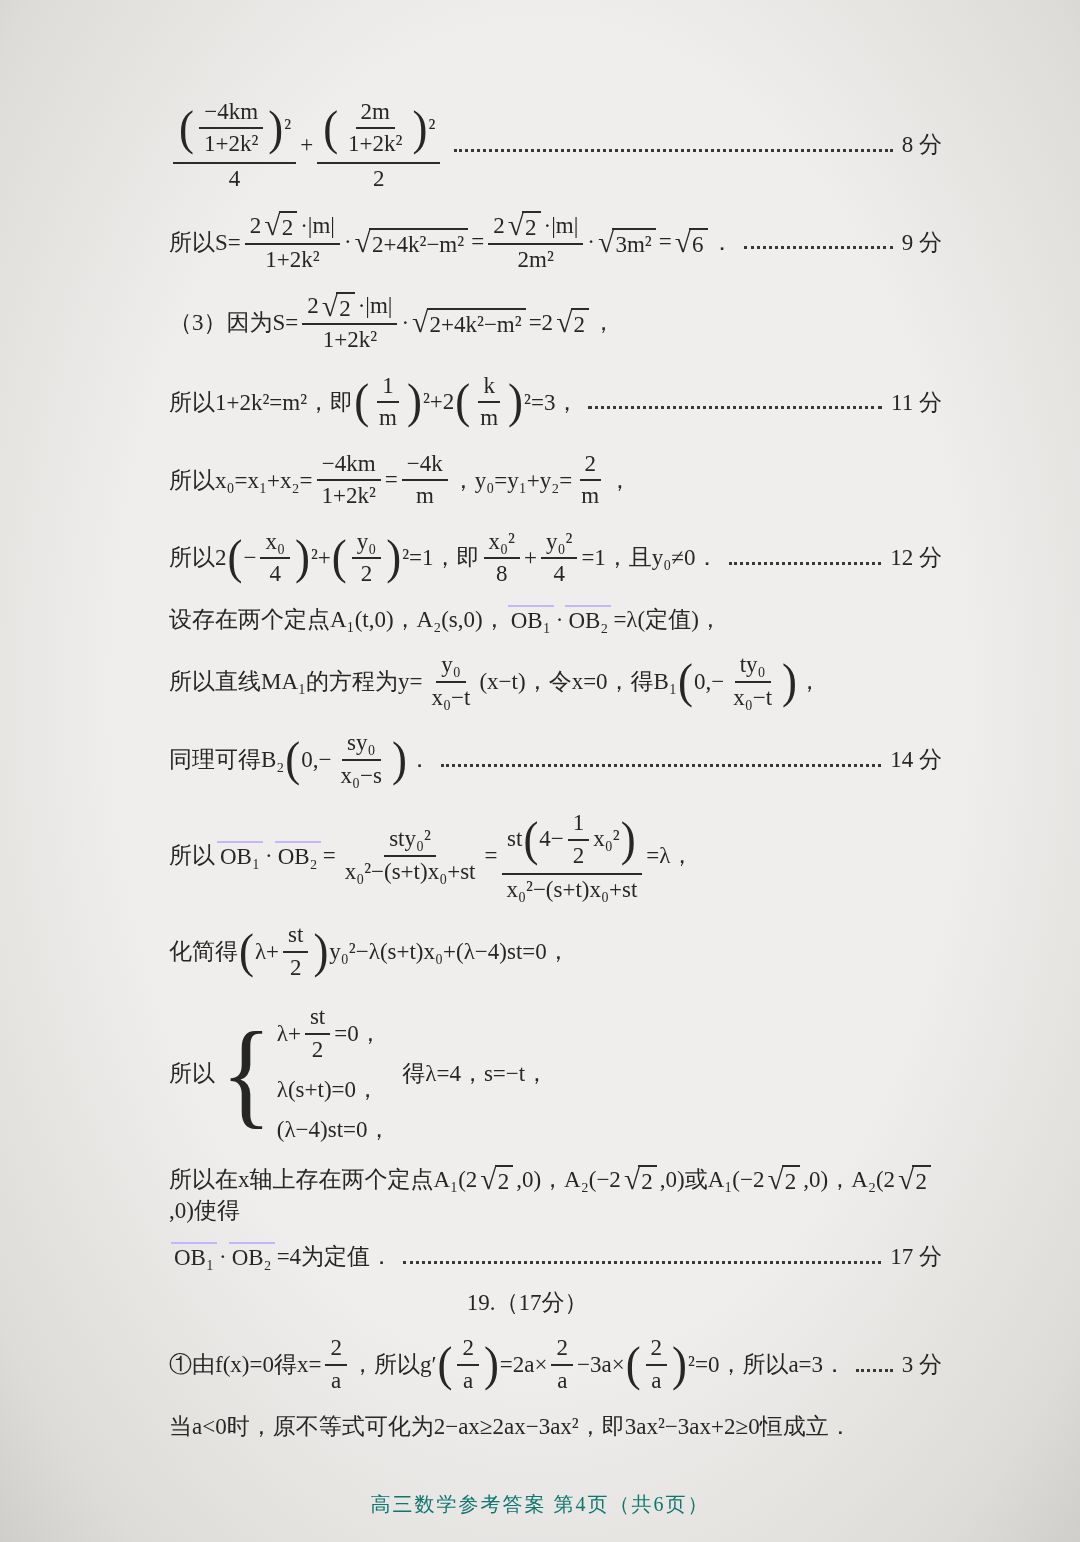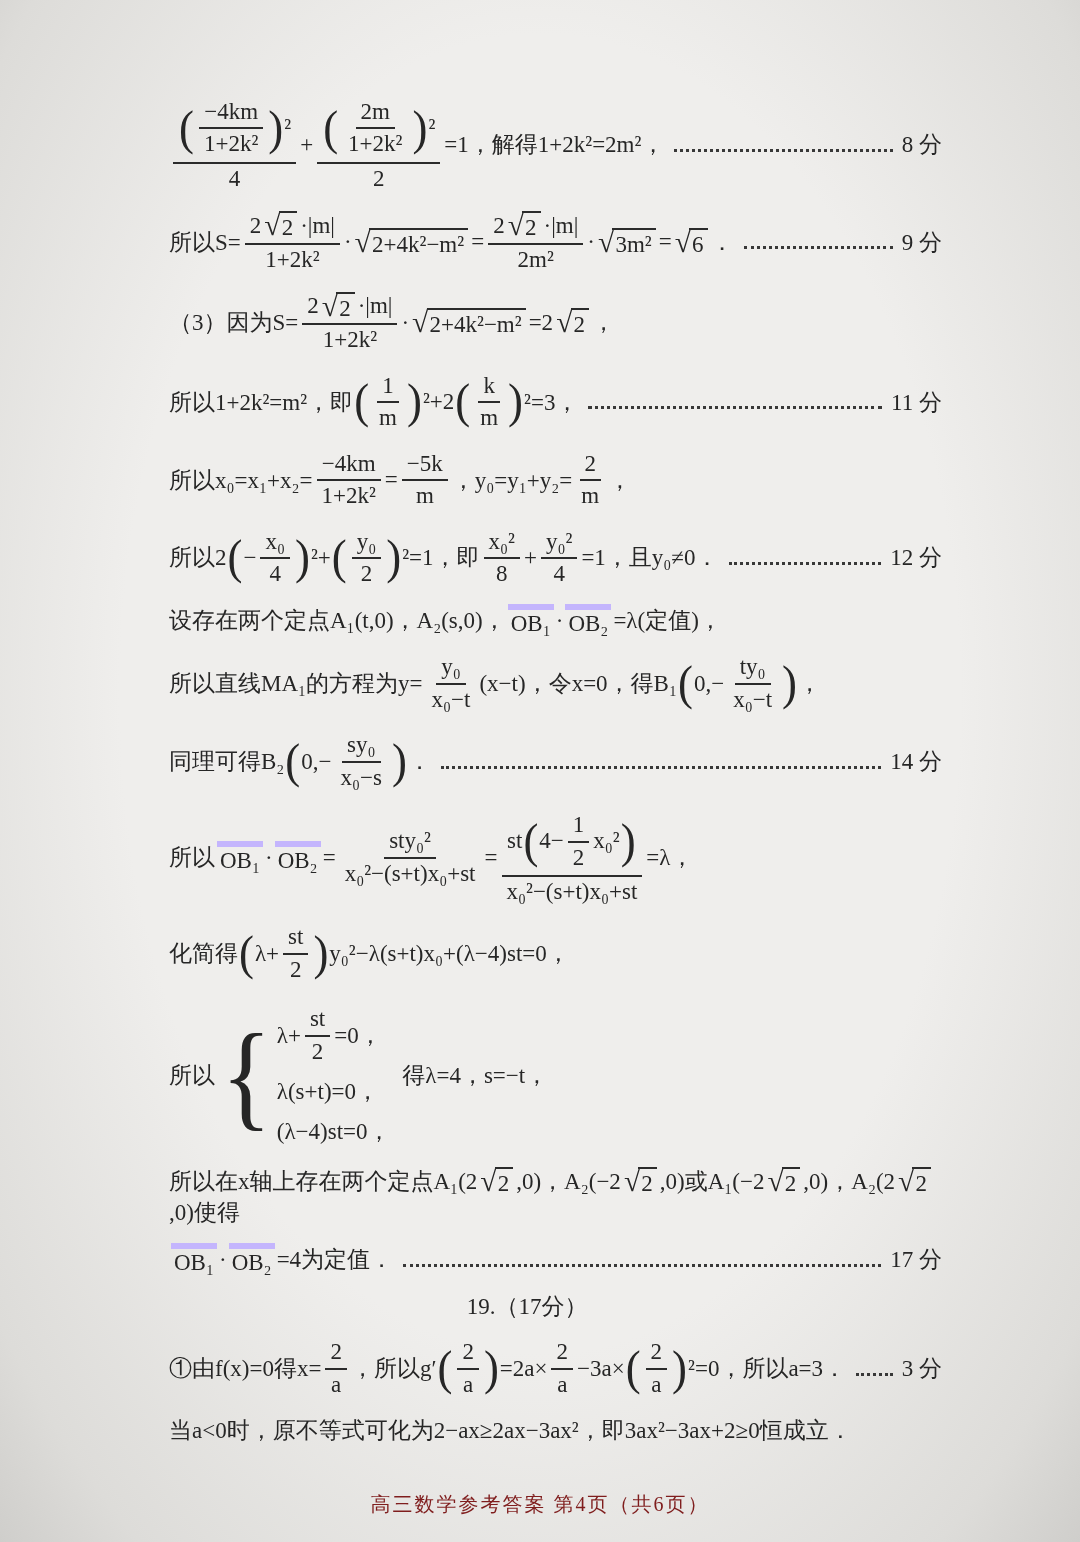--- a/index.html
+++ b/index.html
@@ -19,31 +19,31 @@
   .score{white-space:nowrap;flex:0 0 auto;}
   
   .frac{display:inline-flex;flex-direction:column;align-items:center;vertical-align:middle;margin:2px 4px;}
   .num{display:flex;align-items:center;border-bottom:2px solid #2b2b2b;padding:0 5px 2px;line-height:1.15;}
   .den{display:flex;align-items:flex-end;padding:2px 5px 0;line-height:1.15;}
   
   .sqrt{display:inline-flex;align-items:flex-start;vertical-align:middle;margin:0 3px;}
   .rad{font-size:1.3em;line-height:0.95;margin-right:-2px;}
   .radic{display:flex;align-items:center;border-top:2px solid #2b2b2b;padding:2px 4px 0 3px;line-height:1.1;}
   
-  .ovl{display:inline-flex;align-items:flex-end;border-top:6px solid #c4b5fd;padding:1px 3px 0;margin:0 2px;}
+  .ovl{display:inline-flex;align-items:flex-end;border-top:2px solid #c4b5fd;padding:1px 3px 0;margin:0 2px;}
   
   .bigp{display:inline-flex;align-items:center;vertical-align:middle;}
   .paren{font-size:1.95em;font-weight:400;line-height:0.8;transform:scaleY(1.08);padding:0 1px;}
   .pin{display:inline-flex;align-items:center;}
   
   .cases{display:inline-flex;align-items:center;vertical-align:middle;margin:4px 6px;}
   .brace{font-size:4.6em;font-weight:300;line-height:0.9;transform:scaleY(1.12);margin-right:5px;}
   .rows{display:inline-flex;flex-direction:column;align-items:flex-start;gap:9px;}
   .crow{display:inline-flex;align-items:center;}
-  .footer{position:absolute;left:0;bottom:24px;width:100%;text-align:center;font-size:20px;color:#7f1d1d;letter-spacing:2px;}
+  .footer{position:absolute;left:0;bottom:24px;width:100%;text-align:center;font-size:20px;color:#0f766e;letter-spacing:2px;}
 </style>
 </head>
 <body>
 
 <div class="page">
   <div class="content" id="lines">
       <div class="line">
         <span class="math">
           <span class="frac">
             <span class="num">
@@ -83,21 +83,20 @@
                   </span>
                 </span>
                 <span class="paren">)</span>
               </span>
               <span class="t">²</span>
             </span>
             <span class="den">
               <span class="t">2</span>
             </span>
           </span>
-          <span class="t">=1，解得1+2k²=2m²，</span>
         </span>
         <span class="leader"></span>
         <span class="score">8 分</span>
       </div>
       <div class="line">
         <span class="math">
           <span class="t">所以S=</span>
           <span class="frac">
             <span class="num">
               <span class="t">2</span>
@@ -234,21 +233,21 @@
             <span class="num">
               <span class="t">−4km</span>
             </span>
             <span class="den">
               <span class="t">1+2k²</span>
             </span>
           </span>
           <span class="t">=</span>
           <span class="frac">
             <span class="num">
-              <span class="t">−5k</span>
+              <span class="t">−4k</span>
             </span>
             <span class="den">
               <span class="t">m</span>
             </span>
           </span>
           <span class="t">，y₀=y₁+y₂=</span>
           <span class="frac">
             <span class="num">
               <span class="t">2</span>
             </span>

